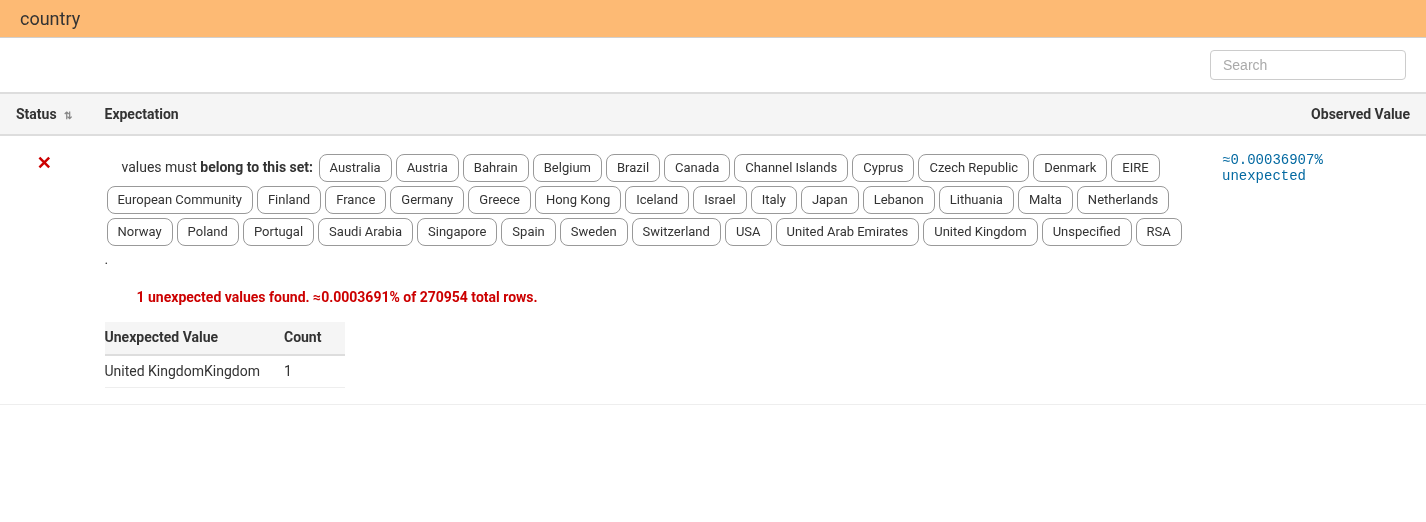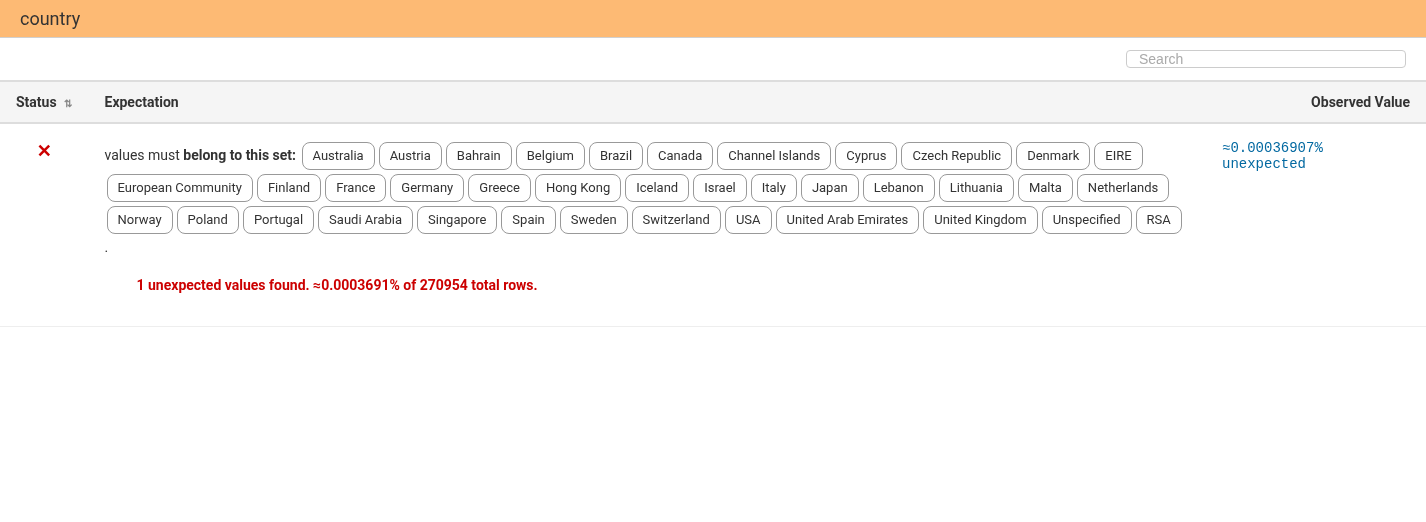--- a/index.html
+++ b/index.html
@@ -22,23 +22,23 @@
     .toolbar {
       display: flex;
       justify-content: flex-end;
       padding: 12px 20px;
       background: #fff;
     }
 
     .search-input {
       border: 1px solid #ccc;
       border-radius: 4px;
-      padding: 0 12px;
-      font-size: 14px;
-      width: 280px;
+      padding: 6px 12px;
+      font-size: 14px;
+      width: 196px;
       color: #333;
       outline: none;
     }
     .search-input::placeholder {
       color: #aaa;
     }
 
     .data-table {
       width: 100%;
       border-collapse: collapse;
@@ -93,20 +93,21 @@
       font-weight: bold;
     }
 
     .expectation-cell {
       line-height: 1.7;
     }
 
     .tag-intro {
       color: #333;
       font-size: 14px;
+      margin-left: 17px;
     }
 
     .tag-intro strong {
       font-weight: 700;
     }
 
     .tags-container {
       display: inline;
     }
 
@@ -196,19 +197,33 @@
       <td class="expectation-cell">
         <span class="tag-intro">
           <span>values must</span>
           <strong>belong to this set:</strong>
         </span>
         <span class="tags-container" id="tags-container"><span class="tag">Australia</span><span class="tag">Austria</span><span class="tag">Bahrain</span><span class="tag">Belgium</span><span class="tag">Brazil</span><span class="tag">Canada</span><span class="tag">Channel Islands</span><span class="tag">Cyprus</span><span class="tag">Czech Republic</span><span class="tag">Denmark</span><span class="tag">EIRE</span><span class="tag">European Community</span><span class="tag">Finland</span><span class="tag">France</span><span class="tag">Germany</span><span class="tag">Greece</span><span class="tag">Hong Kong</span><span class="tag">Iceland</span><span class="tag">Israel</span><span class="tag">Italy</span><span class="tag">Japan</span><span class="tag">Lebanon</span><span class="tag">Lithuania</span><span class="tag">Malta</span><span class="tag">Netherlands</span><span class="tag">Norway</span><span class="tag">Poland</span><span class="tag">Portugal</span><span class="tag">Saudi Arabia</span><span class="tag">Singapore</span><span class="tag">Spain</span><span class="tag">Sweden</span><span class="tag">Switzerland</span><span class="tag">USA</span><span class="tag">United Arab Emirates</span><span class="tag">United Kingdom</span><span class="tag">Unspecified</span><span class="tag">RSA</span></span>
         <span class="tag-period">.</span>
 
         <div class="alert-text">1 unexpected values found. ≈0.0003691% of 270954 total rows.</div>
 
+        <table class="unexpected-table">
+          <thead>
+            <tr>
+              <th>Unexpected Value</th>
+              <th>Count</th>
+            </tr>
+          </thead>
+          <tbody id="unexpected-tbody">
+          <tr>
+                <td>United KingdomKingdom</td>
+                <td>1</td>
+              </tr>
+            </tbody>
+        </table>
       </td>
       <td class="observed-cell">
         <span>≈0.00036907% unexpected</span>
       </td>
     </tr>
   </tbody>
 </table>
 
 </body></html>

